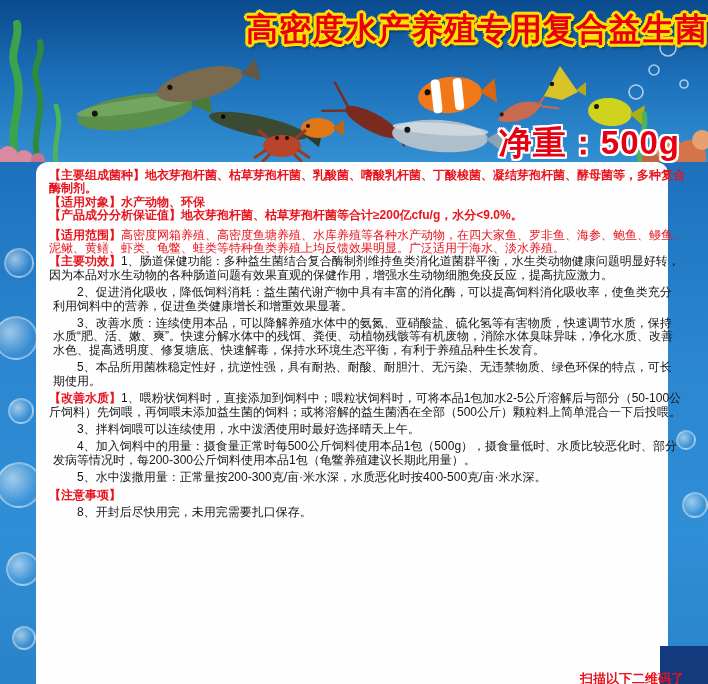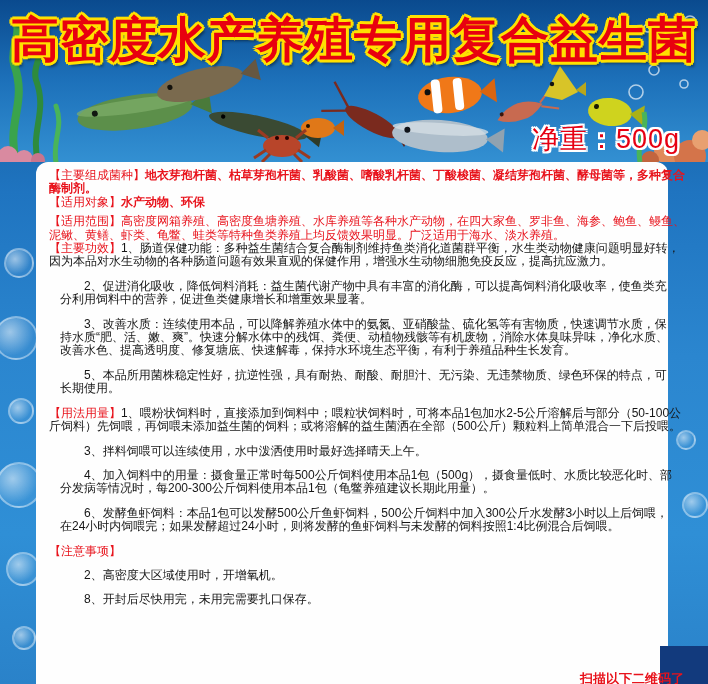--- a/index.html
+++ b/index.html
@@ -3,40 +3,40 @@
 <meta charset="utf-8">
 <style>
   html,body{margin:0;padding:0;}
   body{
     position:relative;width:708px;height:684px;overflow:hidden;
     background:linear-gradient(180deg,#0b4a90 0%,#155f9f 10%,#1f74c0 28%,#2b86cf 52%,#2f8fd6 78%,#2a82c9 100%);
     font-family:"Liberation Sans","DejaVu Sans",sans-serif;
   }
   .header-art{position:absolute;left:0;top:0;width:708px;height:162px;}
   .title{
-    position:absolute;left:0;top:8px;width:708px;text-align:center;
-    font-size:48px;font-weight:bold;color:#e8000f;letter-spacing:1px;white-space:nowrap;
+    position:absolute;left:0;top:8px;width:708px;text-align:right;
+    font-size:32px;font-weight:bold;color:#e8000f;letter-spacing:1px;white-space:nowrap;
     text-shadow:-2px -2px 0 #ffe100,2px -2px 0 #ffe100,-2px 2px 0 #ffe100,2px 2px 0 #ffe100,
                  0 -3px 0 #ffe100,0 3px 0 #ffe100,-3px 0 0 #ffe100,3px 0 0 #ffe100,
                  3px 4px 3px rgba(0,0,0,.45);
   }
   .net{
-    position:absolute;top:121px;right:28px;font-size:27px;font-weight:normal;color:#e60012;letter-spacing:1px;
+    position:absolute;top:121px;right:28px;font-size:33px;font-weight:bold;color:#e60012;letter-spacing:1px;
     text-shadow:-2px -2px 0 #fff,2px -2px 0 #fff,-2px 2px 0 #fff,2px 2px 0 #fff,0 -2px 0 #fff,0 2px 0 #fff,-2px 0 0 #fff,2px 0 0 #fff;
   }
   .panel{
     position:absolute;left:36px;top:162px;width:632px;height:522px;box-sizing:border-box;
     background:#fefefe;border-radius:12px 12px 0 0;padding:7px 0 0 0;
   }
   .flow{margin:0 -26px 0 0;padding:0 8px 0 13px;}
   .top{font-size:15px;line-height:18px;font-weight:600;color:#e8131c;margin-bottom:6px;}
   .sec{font-size:12px;line-height:13.4px;color:#151515;}
-  .sec .h{color:#e8131c;font-weight:normal;}
+  .sec .h{color:#e8131c;font-weight:bold;}
   .sec.red{color:#e8131c;}
-  .sec p{margin:11px;text-indent:2em;}
+  .sec p{margin:4px;text-indent:2em;}
   .bubble{position:absolute;border-radius:50%;border:2px solid rgba(255,255,255,.40);
     background:radial-gradient(circle at 35% 35%,rgba(255,255,255,.55),rgba(255,255,255,.06) 65%);}
   .corner{position:absolute;right:0;bottom:0;width:48px;height:38px;background:#123a7d;}
   .qr-note{position:absolute;left:580px;top:670px;font-size:13px;font-weight:bold;color:#e8131c;white-space:nowrap;}
 </style>
 </head>
 <body>
 
 <svg class="header-art" viewBox="0 0 708 162">
   <defs>
@@ -153,43 +153,43 @@
 <div class="bubble" style="left:12px;top:626px;width:20px;height:20px"></div>
 <div class="bubble" style="left:676px;top:430px;width:16px;height:16px"></div>
 <div class="bubble" style="left:682px;top:492px;width:22px;height:22px"></div>
 
 <div class="panel">
   <div class="flow">
 
     <div class="top">
       <div class="sec red"><span class="h">【主要组成菌种】</span><span>地衣芽孢杆菌、枯草芽孢杆菌、乳酸菌、嗜酸乳杆菌、丁酸梭菌、凝结芽孢杆菌、酵母菌等，多种复合酶制剂。</span></div>
       <div class="sec red"><span class="h">【适用对象】</span><span>水产动物、环保</span></div>
+      <div class="sec red"><span class="h">【产品成分分析保证值】</span><span>地衣芽孢杆菌、枯草芽孢杆菌等合计≥200亿cfu/g，水分&lt;9.0%。</span></div>
     </div>
 
 
 
     <div class="sec red"><span class="h">【适用范围】</span><span>高密度网箱养殖、高密度鱼塘养殖、水库养殖等各种水产动物，在四大家鱼、罗非鱼、海参、鲍鱼、鳗鱼、泥鳅、黄鳝、虾类、龟鳖、蛙类等特种鱼类养殖上均反馈效果明显。广泛适用于海水、淡水养殖。</span></div>
 
     <div class="sec">
       <span class="h">【主要功效】</span><span>1、肠道保健功能：多种益生菌结合复合酶制剂维持鱼类消化道菌群平衡，水生类动物健康问题明显好转，因为本品对水生动物的各种肠道问题有效果直观的保健作用，增强水生动物细胞免疫反应，提高抗应激力。</span>
       <p>2、促进消化吸收，降低饲料消耗：益生菌代谢产物中具有丰富的消化酶，可以提高饲料消化吸收率，使鱼类充分利用饲料中的营养，促进鱼类健康增长和增重效果显著。</p>
       <p>3、改善水质：连续使用本品，可以降解养殖水体中的氨氮、亚硝酸盐、硫化氢等有害物质，快速调节水质，保持水质“肥、活、嫩、爽”。快速分解水体中的残饵、粪便、动植物残骸等有机废物，消除水体臭味异味，净化水质、改善水色、提高透明度、修复塘底、快速解毒，保持水环境生态平衡，有利于养殖品种生长发育。</p>
       <p>5、本品所用菌株稳定性好，抗逆性强，具有耐热、耐酸、耐胆汁、无污染、无违禁物质、绿色环保的特点，可长期使用。</p>
     </div>
 
     <div class="sec">
-      <span class="h">【用法用量】</span><span>1、喂粉状饲料时，直接添加到饲料中；喂粒状饲料时，可将本品1包加水2-5公斤溶解后与部分（50-100公斤饲料）先饲喂，再饲喂未添加益生菌的饲料；或将溶解的益生菌洒在全部（500公斤）颗粒料上简单混合一下后投喂。</span>
+      <span class="h">【改善水质】</span><span>1、喂粉状饲料时，直接添加到饲料中；喂粒状饲料时，可将本品1包加水2-5公斤溶解后与部分（50-100公斤饲料）先饲喂，再饲喂未添加益生菌的饲料；或将溶解的益生菌洒在全部（500公斤）颗粒料上简单混合一下后投喂。</span>
       <p>3、拌料饲喂可以连续使用，水中泼洒使用时最好选择晴天上午。</p>
       <p>4、加入饲料中的用量：摄食量正常时每500公斤饲料使用本品1包（500g），摄食量低时、水质比较恶化时、部分发病等情况时，每200-300公斤饲料使用本品1包（龟鳖养殖建议长期此用量）。</p>
-      <p>6、发酵鱼虾饲料：本品1包可以发酵500公斤鱼虾饲料，500公斤饲料中加入300公斤水发酵3小时以上后饲喂，在24小时内饲喂完；如果发酵超过24小时，则将发酵的鱼虾饲料与未发酵的饲料按照1:4比例混合后饲喂。</p>
+      <p>5、水中泼撒用量：正常量按200-300克/亩·米水深，水质恶化时按400-500克/亩·米水深。</p>
     </div>
 
     <div class="sec">
       <div><span class="h">【注意事项】</span></div>
-      <p>2、高密度大区域使用时，开增氧机。</p>
       <p>8、开封后尽快用完，未用完需要扎口保存。</p>
     </div>
 
   </div>
 </div>
 
 <div class="corner"></div>
 <div class="qr-note">扫描以下二维码了</div>
 
 </body></html>

